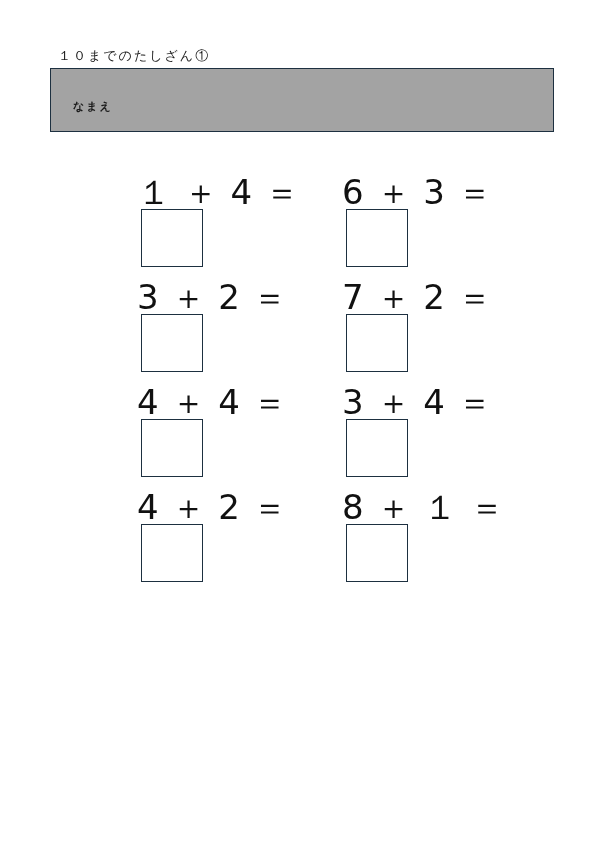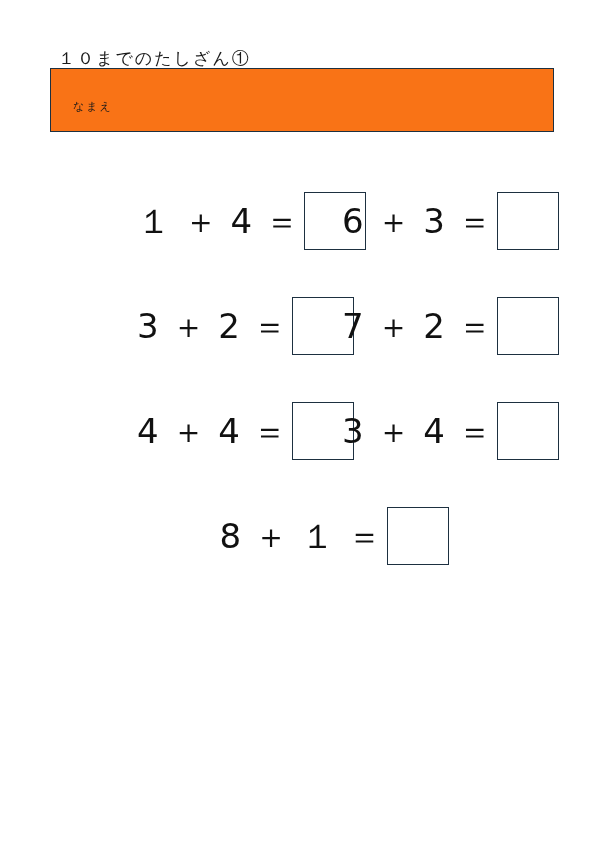--- a/index.html
+++ b/index.html
@@ -18,34 +18,35 @@
     position: relative;
     width: 608px;
     height: 855px;
     box-sizing: border-box;
     padding: 0;
   }
   .worksheet-title {
     position: absolute;
     left: 58px;
     top: 47px;
-    font-size: 17px;
+    font-size: 13px;
     letter-spacing: 2px;
     color: #1a1a1a;
     white-space: nowrap;
   }
   .name-box {
     position: absolute;
     left: 50px;
     top: 68px;
     width: 504px;
     height: 64px;
     box-sizing: border-box;
     border: 1.5px solid #1d3040;
-    background: #f97316;
+    background: #a3a3a3;
+    font-weight: bold;
   }
   .name-label {
     position: absolute;
     left: 22px;
     top: 30px;
     font-size: 11px;
     letter-spacing: 2px;
     color: #1a1a1a;
   }
   .problems {
@@ -56,21 +57,21 @@
   }
   .prow {
     display: flex;
     flex-direction: row;
     justify-content: center;
     align-items: center;
     height: 105px;
   }
   .problem {
     display: flex;
-    align-items: center;
+    flex-direction: column;
     justify-content: flex-start;
     width: 245px;
     box-sizing: border-box;
   }
   .problem.left {
     padding-left: 78px;
   }
   .problem.right {
     padding-left: 38px;
   }
@@ -135,20 +136,24 @@
       </div>
       <div class="problem right">
         <span class="expr">3 ＋ 4 ＝</span>
         <span class="answer-box"></span>
       </div>
     </div>
 
 
 
     <div class="prow">
+      <div class="problem left">
+        <span class="expr">4 ＋ 2 ＝</span>
+        <span class="answer-box"></span>
+      </div>
       <div class="problem right">
         <span class="expr">8 ＋ １ ＝</span>
         <span class="answer-box"></span>
       </div>
     </div>
 
   </div>
 </div>
 
 </body></html>

